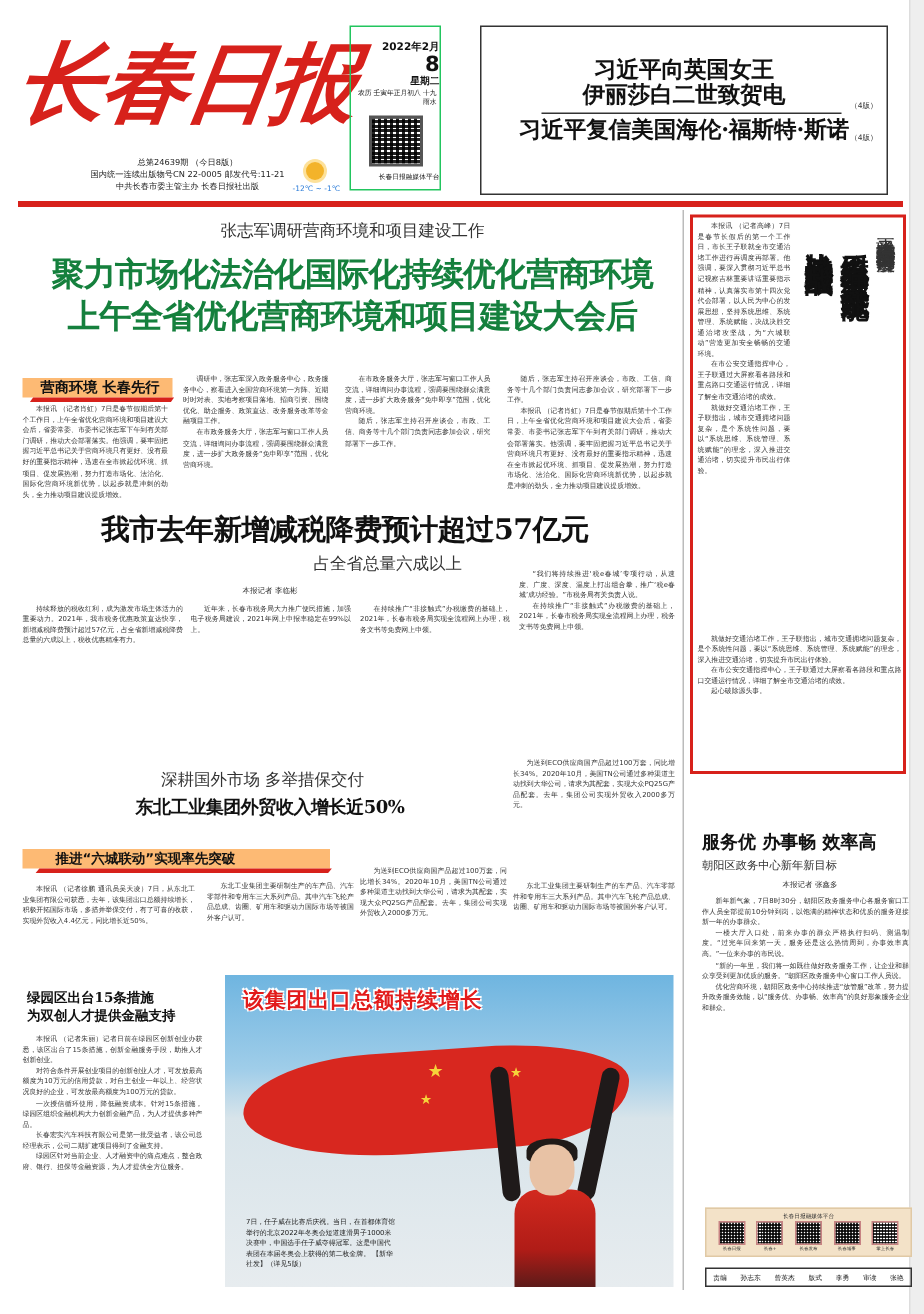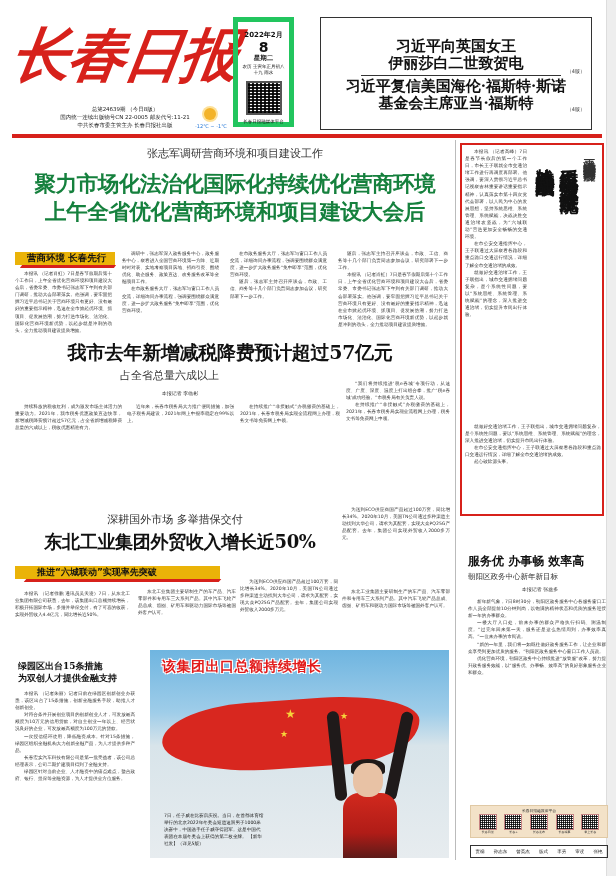--- a/index.html
+++ b/index.html
@@ -4,46 +4,46 @@
 <style>
   * { box-sizing: border-box; margin: 0; padding: 0; }
   html, body { width: 616px; height: 876px; background: #fff; overflow: hidden; }
   body { font-family: "DejaVu Serif", "Liberation Serif", serif; color: #1a1a1a; position: relative; }
   .abs { position: absolute; }
   .masthead-logo { left: 12px; top: 10px; width: 205px; height: 100px; color: #d7211b; font-family: "DejaVu Serif", serif; font-size: 58px; font-weight: bold; font-style: italic; letter-spacing: -2px; line-height: 90px; white-space: nowrap; transform: skewX(-8deg); }
   .meta-lines { left: 25px; top: 105px; width: 200px; font-family: "DejaVu Sans", sans-serif; font-size: 5.5px; line-height: 8px; text-align: center; color: #222; }
   .weather { left: 195px; top: 108px; width: 30px; text-align: center; }
   .sun { width: 12px; height: 12px; border-radius: 50%; background: #f3b32a; margin: 0 auto; box-shadow: 0 0 0 2px #fde19a; }
   .temp { font-family: "DejaVu Sans", sans-serif; font-size: 5px; color: #2a7bd8; margin-top: 3px; white-space: nowrap; }
-  .datebox { left: 233px; top: 17px; width: 61px; height: 110px; border: 5px solid #22c55e; text-align: center; font-family: "DejaVu Sans", sans-serif; color: #111; }
+  .datebox { left: 233px; top: 17px; width: 61px; height: 110px; border: 1px solid #22c55e; text-align: right; font-family: "DejaVu Sans", sans-serif; color: #111; }
   .datebox .ym { font-size: 7px; font-weight: bold; margin-top: 8px; }
   .datebox .day { font-size: 14px; font-weight: bold; line-height: 14px; }
   .datebox .wk { font-size: 6.5px; font-weight: bold; }
   .datebox .lunar { font-size: 4.5px; line-height: 6px; margin-top: 1px; padding: 0 2px; }
   .qr { width: 36px; height: 34px; margin: 5px auto 0; background:
       repeating-linear-gradient(90deg, #222 0 2px, #fff 2px 4px),
       repeating-linear-gradient(0deg, #222 0 2px, #fff 2px 3px); background-blend-mode: multiply; border: 2px solid #555; }
   .datebox .qrlabel { font-size: 4.5px; margin-top: 4px; }
   .topnews { left: 320px; top: 17px; width: 272px; height: 113px; border: 1px solid #333; text-align: center; }
   .topnews .h { font-family: "DejaVu Serif", serif; font-weight: bold; color: #111; font-size: 15px; line-height: 17px; }
   .topnews .sep { border-top: 1px solid #333; margin: 3px 30px 2px 40px; }
   .ver { font-family: "DejaVu Sans", sans-serif; font-size: 5px; color: #333; position: absolute; right: 6px; }
   .redrule { left: 12px; top: 134px; width: 590px; height: 4px; background: #d7211b; }
   .rightrule { left: 606px; top: 0; width: 10px; height: 876px; background: #eeeeee; border-left: 1px solid #ddd; }
   .subhead1 { left: 110px; top: 146px; width: 250px; text-align: center; font-family: "DejaVu Sans", sans-serif; font-size: 11px; color: #333; }
   .headline1 { left: 15px; top: 170px; width: 440px; text-align: center; font-family: "DejaVu Sans", sans-serif; font-weight: bold; font-size: 21.5px; line-height: 28px; color: #15803d; letter-spacing: -0.4px; }
-  .kicker { font-family: "DejaVu Sans", sans-serif; font-weight: bold; color: #111; background: #eab308; }
+  .kicker { font-family: "DejaVu Sans", sans-serif; font-weight: bold; color: #111; background: #fdba74; }
   .kicker-bar { height: 3px; background: #d7211b; }
   .bodytext { font-family: "DejaVu Sans", sans-serif; font-size: 4.6px; line-height: 7.1px; color: #333; text-align: justify; overflow: hidden; }
   .bodytext p { text-indent: 9px; }
   .hdl2 { left: 25px; top: 340px; width: 410px; text-align: center; font-family: "DejaVu Serif", serif; font-weight: bold; font-size: 19px; color: #111; letter-spacing: -0.3px; }
-  .sub2 { left: 120px; top: 368px; width: 200px; text-align: left; font-family: "DejaVu Sans", sans-serif; font-size: 11px; color: #333; }
+  .sub2 { left: 108px; top: 368px; width: 200px; text-align: right; font-family: "DejaVu Sans", sans-serif; font-size: 11px; color: #333; }
   .byline { font-family: "DejaVu Sans", sans-serif; font-size: 5px; color: #333; text-align: center; }
   .sub3 { left: 80px; top: 512px; width: 190px; text-align: center; font-family: "DejaVu Sans", sans-serif; font-size: 11px; color: #333; }
-  .hdl3 { left: 25px; top: 530px; width: 310px; text-align: center; font-family: "DejaVu Serif", serif; font-weight: bold; font-size: 18px; color: #111; letter-spacing: -0.3px; }
+  .hdl3 { left: 25px; top: 530px; width: 310px; text-align: center; font-family: "DejaVu Serif", serif; font-weight: bold; font-size: 12px; color: #111; letter-spacing: -0.3px; }
   .hdl4 { left: 18px; top: 660px; width: 110px; text-align: left; font-family: "DejaVu Serif", serif; font-weight: bold; font-size: 9px; line-height: 12px; color: #111; }
   .photo { left: 150px; top: 650px; width: 299px; height: 208px; overflow: hidden; background: linear-gradient(180deg, #6fb5e0 0%, #9fcde9 30%, #d8e4ea 46%, #e7ecef 100%); }
   .photo .caption-title { position: absolute; left: 12px; top: 8px; font-family: "DejaVu Serif", serif; font-weight: bold; font-size: 14px; color: #e21b1b; text-shadow: 1px 1px 0 #fff, -1px -1px 0 #fff, 1px -1px 0 #fff, -1px 1px 0 #fff; letter-spacing: 0.5px; }
   .flag { position: absolute; left: 12px; top: 50px; width: 258px; height: 68px; background: #d8271f; border-radius: 40% 45% 35% 50% / 60% 50% 70% 60%; transform: rotate(-4deg); }
   .flag-star { position: absolute; color: #f6d33a; font-size: 12px; line-height: 12px; }
   .person { position: absolute; left: 175px; top: 95px; width: 90px; height: 130px; }
   .person .torso { position: absolute; left: 18px; top: 48px; width: 54px; height: 80px; background: linear-gradient(180deg, #d2291e 0%, #b01c17 50%, #2a1a1a 100%); border-radius: 16px 16px 0 0; }
   .person .head { position: absolute; left: 28px; top: 18px; width: 30px; height: 34px; border-radius: 45%; background: #e8c2a5; }
   .person .hair { position: absolute; left: 26px; top: 14px; width: 34px; height: 16px; border-radius: 50% 50% 20% 20%; background: #1f1a18; }
   .person .armL { position: absolute; left: 6px; top: -34px; width: 12px; height: 90px; background: #1f1a1a; transform: rotate(-6deg); border-radius: 6px; }
@@ -92,21 +92,20 @@
 
 <div class="abs topnews">
   <div style="margin-top:20px; position:relative;">
     <div class="h">习近平向英国女王</div>
     <div class="h">伊丽莎白二世致贺电</div>
     <span class="ver" style="bottom:-2px;">（4版）</span>
   </div>
   <div class="sep"></div>
   <div style="position:relative;">
     <div class="h">习近平复信美国海伦·福斯特·斯诺</div>
-    <div class="h">基金会主席亚当·福斯特</div>
     <span class="ver" style="bottom:0;">（4版）</span>
   </div>
 </div>
 
 <div class="abs redrule"></div>
 
 <div class="abs subhead1">张志军调研营商环境和项目建设工作</div>
 <div class="abs headline1">
   <div>聚力市场化法治化国际化持续优化营商环境</div>
   <div>上午全省优化营商环境和项目建设大会后</div>

